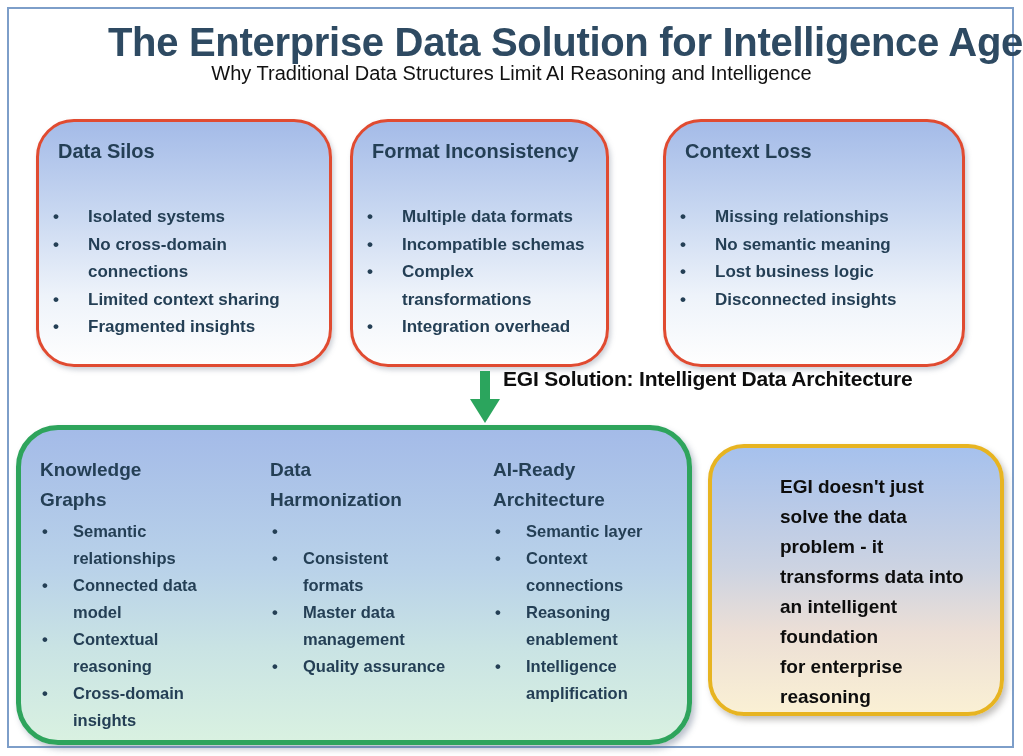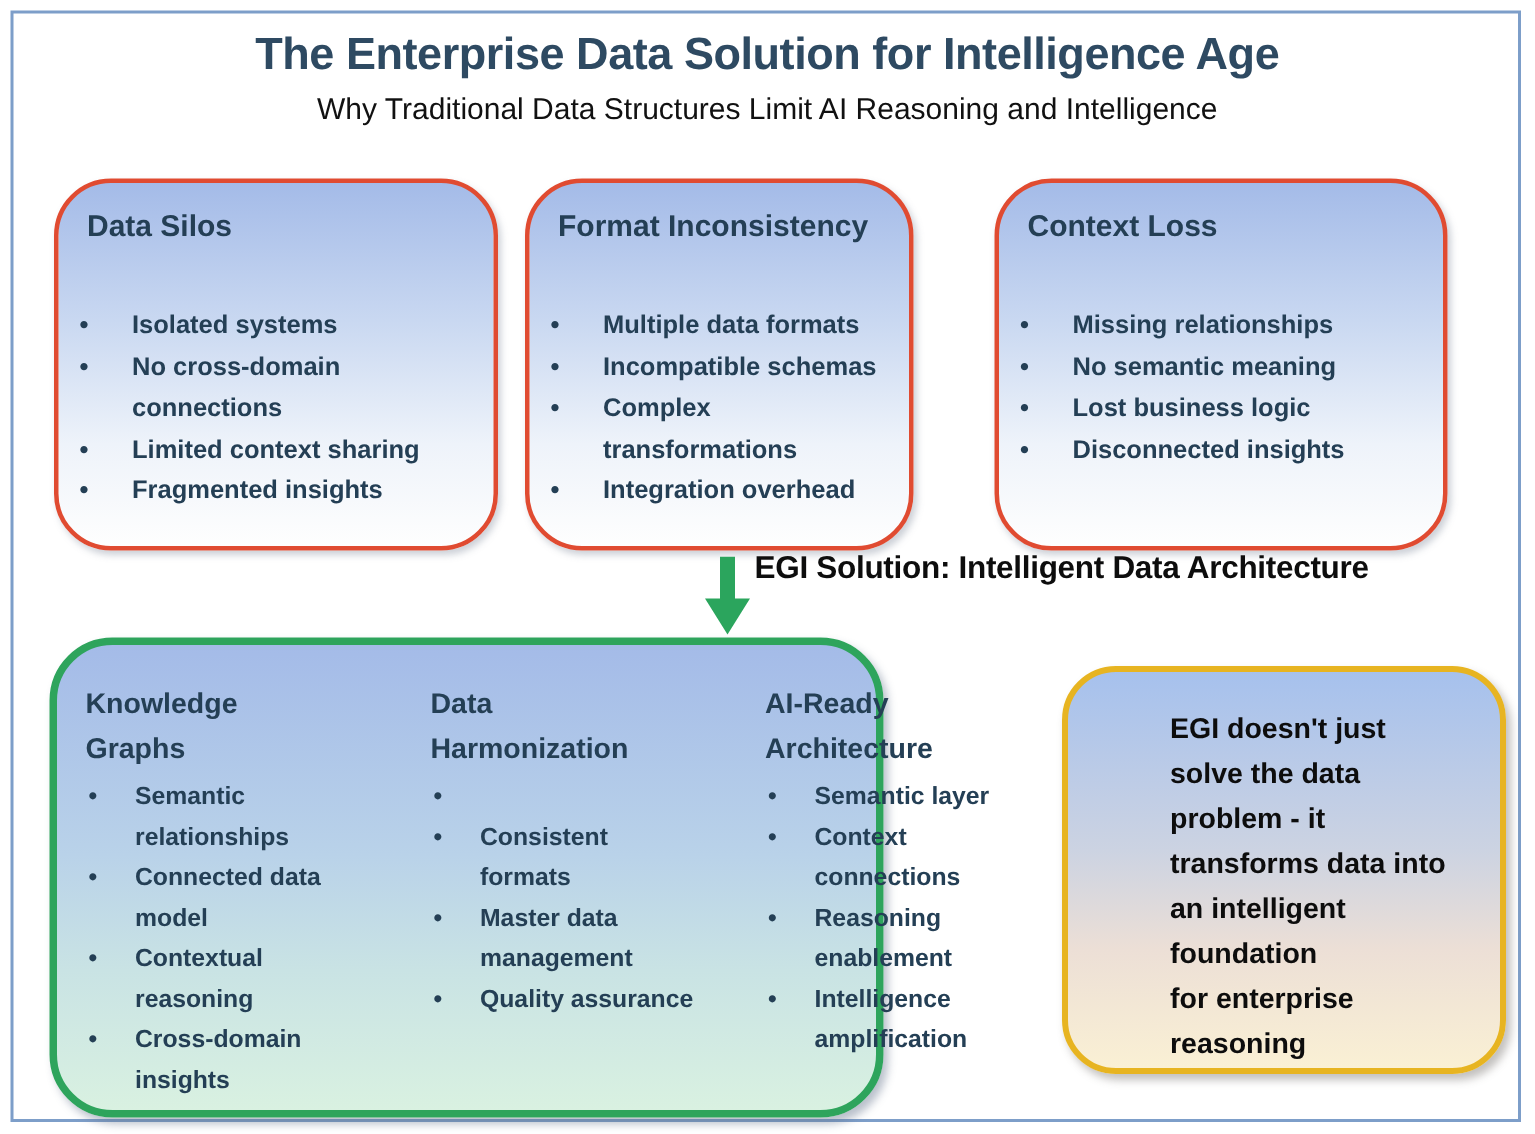--- a/index.html
+++ b/index.html
@@ -3,22 +3,22 @@
 <meta charset="utf-8">
 <style>
   * { margin:0; padding:0; box-sizing:border-box; }
   html,body { width:1023px; height:756px; background:#ffffff;
     font-family:"Liberation Sans", sans-serif; }
   .slide { position:relative; width:1023px; height:756px; background:#ffffff; overflow:hidden; }
   .page-frame { position:absolute; left:7px; top:7px; width:1007px; height:741px;
     border:2px solid #7d9ec9; background:#ffffff; }
 
   
-  .title { position:absolute; left:0; top:20px; width:1023px; text-align:center;
-    font-size:30px; font-weight:bold; color:#2e4a62; letter-spacing:-0.3px; }
+  .title { position:absolute; left:0; top:20px; width:1023px; text-align:right;
+    font-size:40px; font-weight:bold; color:#2e4a62; letter-spacing:-0.3px; }
   .subtitle { position:absolute; left:0; top:62px; width:1023px; text-align:center;
     font-size:20px; color:#111111; }
 
   
   .problem-box { position:absolute; top:119px; height:248px;
     border:3px solid #e04b31; border-radius:38px;
     background:linear-gradient(180deg,#a4bbe8 0%, #c9d8f1 38%, #eef3fa 72%, #fefefe 100%);
     box-shadow:2px 3px 5px rgba(110,120,140,0.35);
     padding:17px 10px 0 8px; }
   #pbox-0 { left:36px;  width:296px; }
@@ -31,21 +31,21 @@
   .problem-box ul.bullets li { font-size:17px; line-height:27.5px; }
   .problem-box .dot { flex:none; width:41px; padding-left:6px; }
   .problem-box .btext { max-width:215px; }
 
   
   .arrow-wrap { position:absolute; left:466px; top:371px; width:38px; height:53px; }
   .solution-label { position:absolute; left:503px; top:367px; font-size:21px;
     font-weight:bold; color:#0d0d0d; letter-spacing:-0.2px; }
 
   
-  .solution-box { position:absolute; left:33px; top:425px; width:556px; height:320px;
+  .solution-box { position:absolute; left:16px; top:425px; width:676px; height:320px;
     border:5px solid #2ea45c; border-radius:42px;
     background:linear-gradient(180deg,#a4bbe8 0%, #b9d2e9 45%, #c9e3e4 70%, #d9f1e1 100%);
     box-shadow:3px 4px 6px rgba(100,115,140,0.45); }
   .sol-col { position:absolute; top:25px; }
   #scol-0 { left:19px;  width:195px; }
   #scol-1 { left:249px; width:190px; }
   #scol-2 { left:472px; width:185px; }
   .col-title { font-size:19px; line-height:30px; font-weight:bold; color:#243f55; max-width:145px; }
   .sol-col ul.bullets { margin-top:3px; }
   .sol-col ul.bullets li { font-size:16.5px; line-height:27px; }

